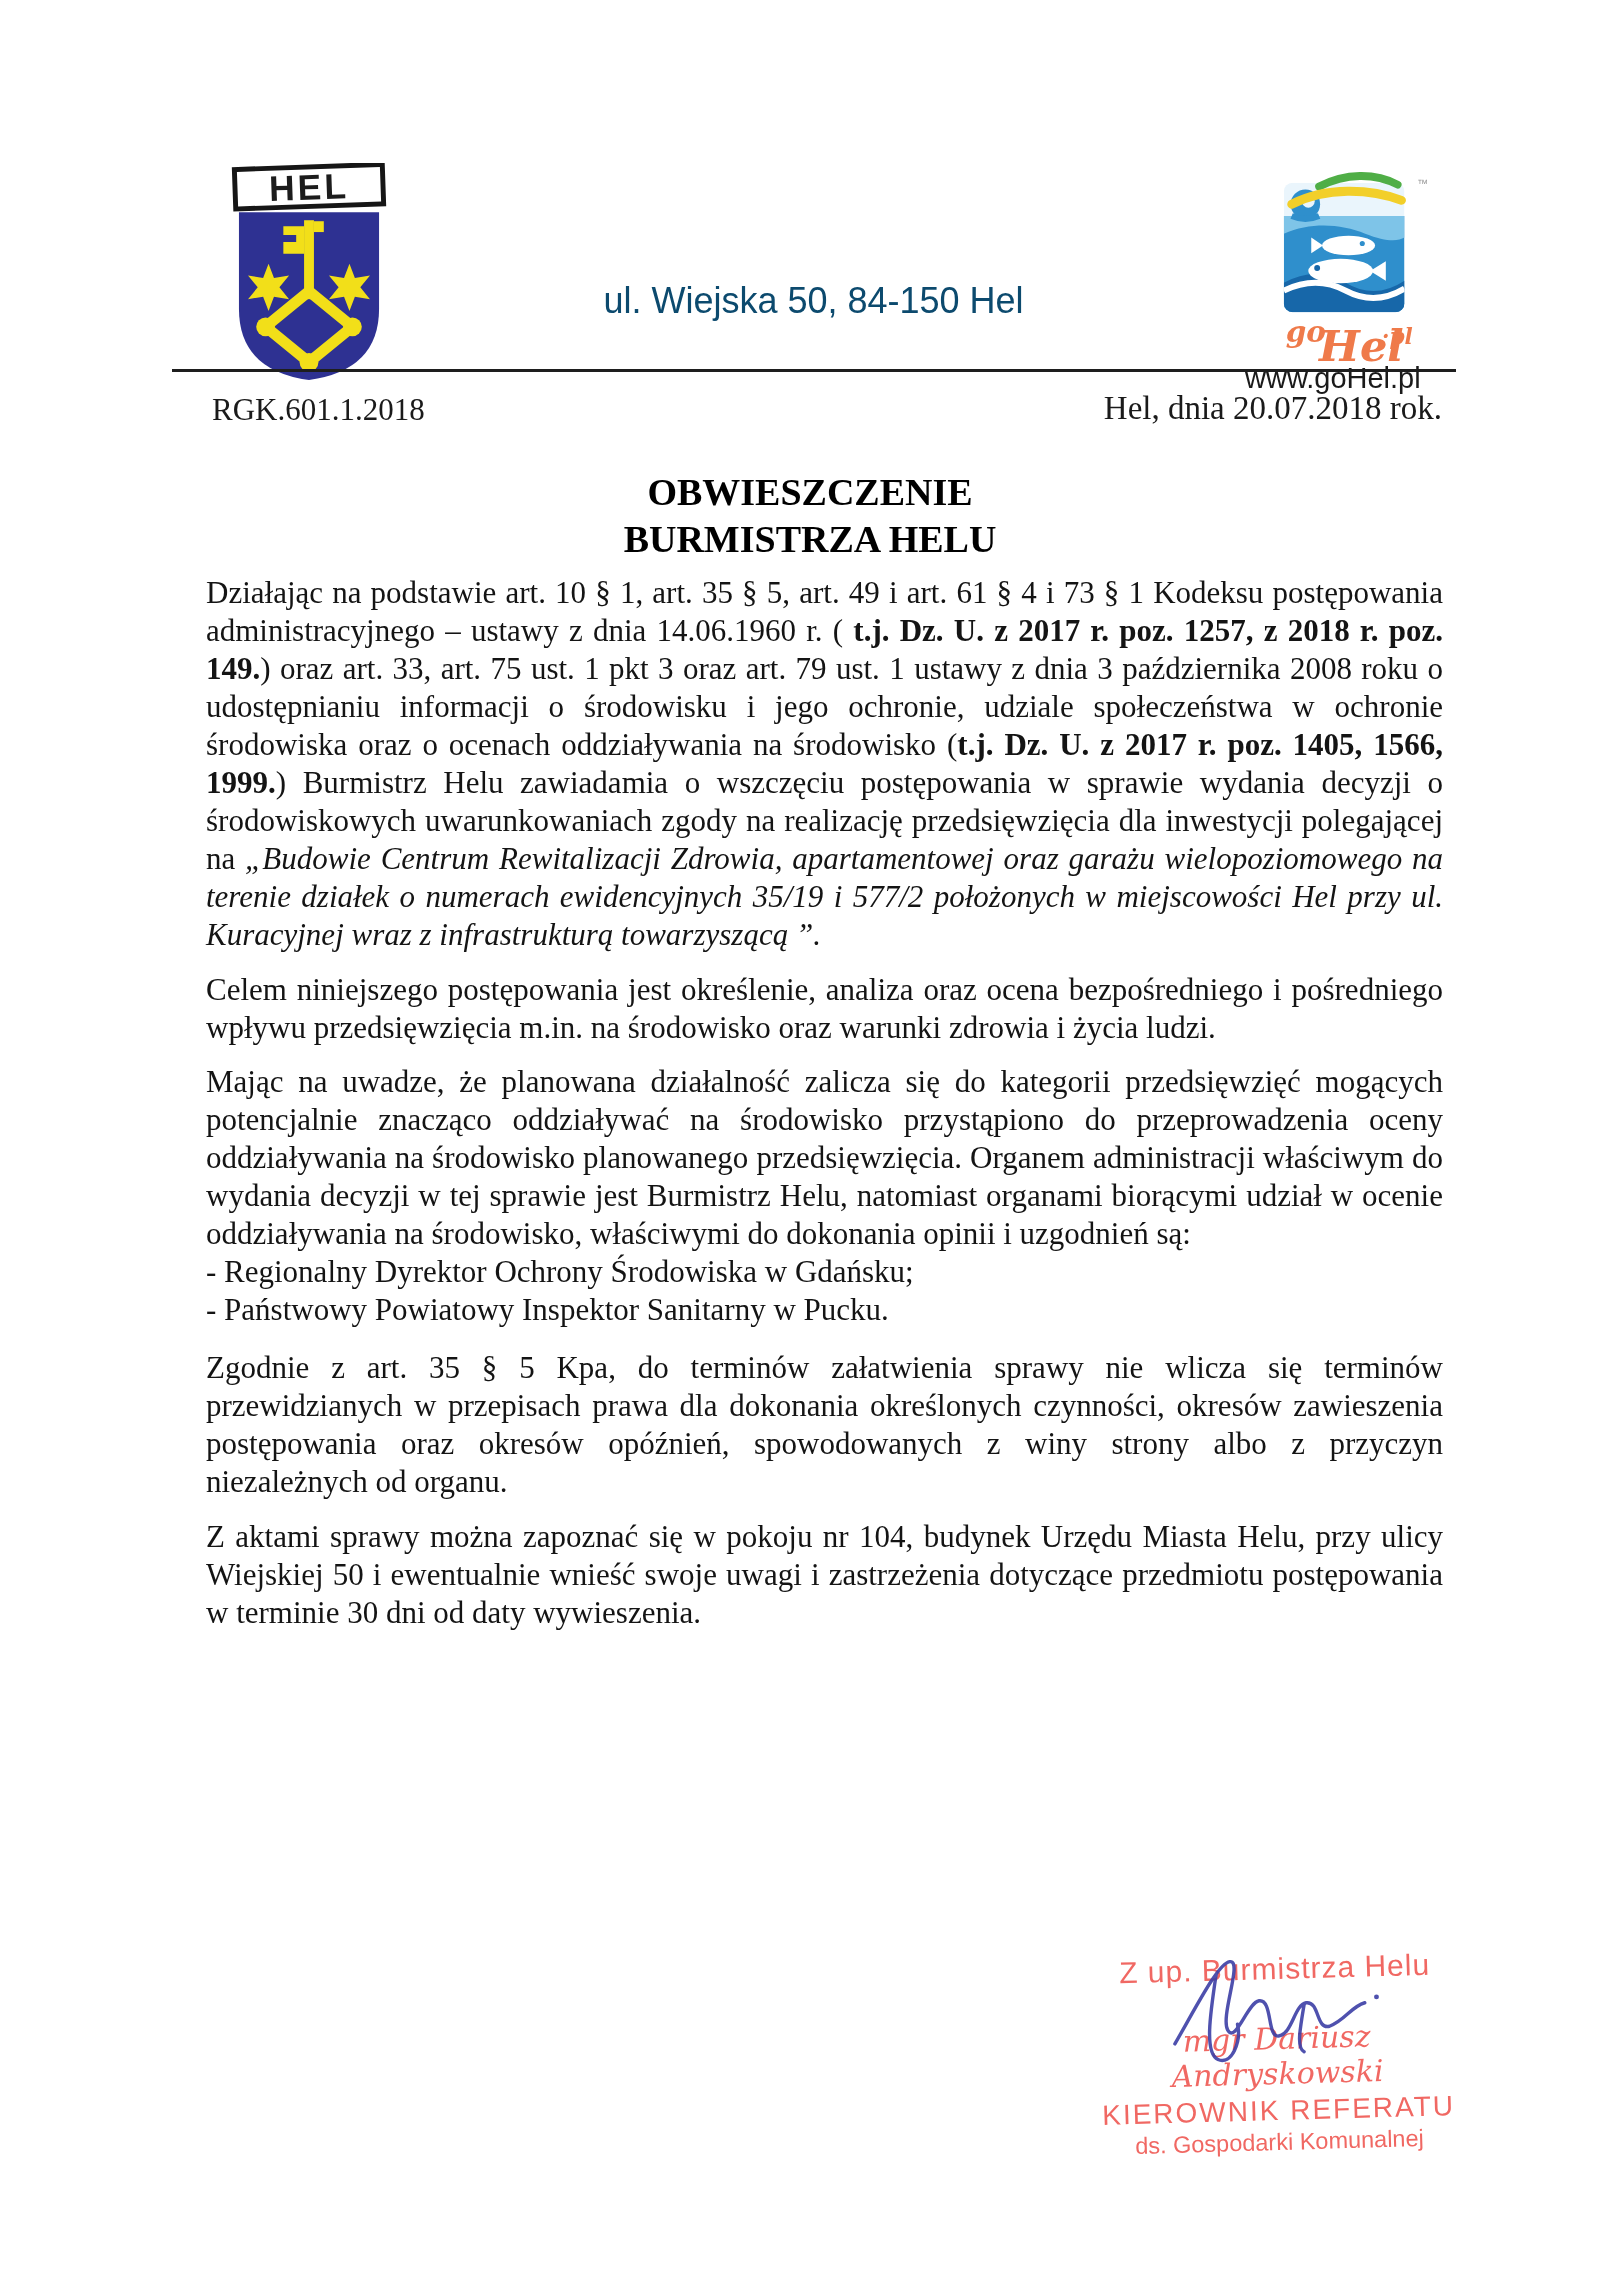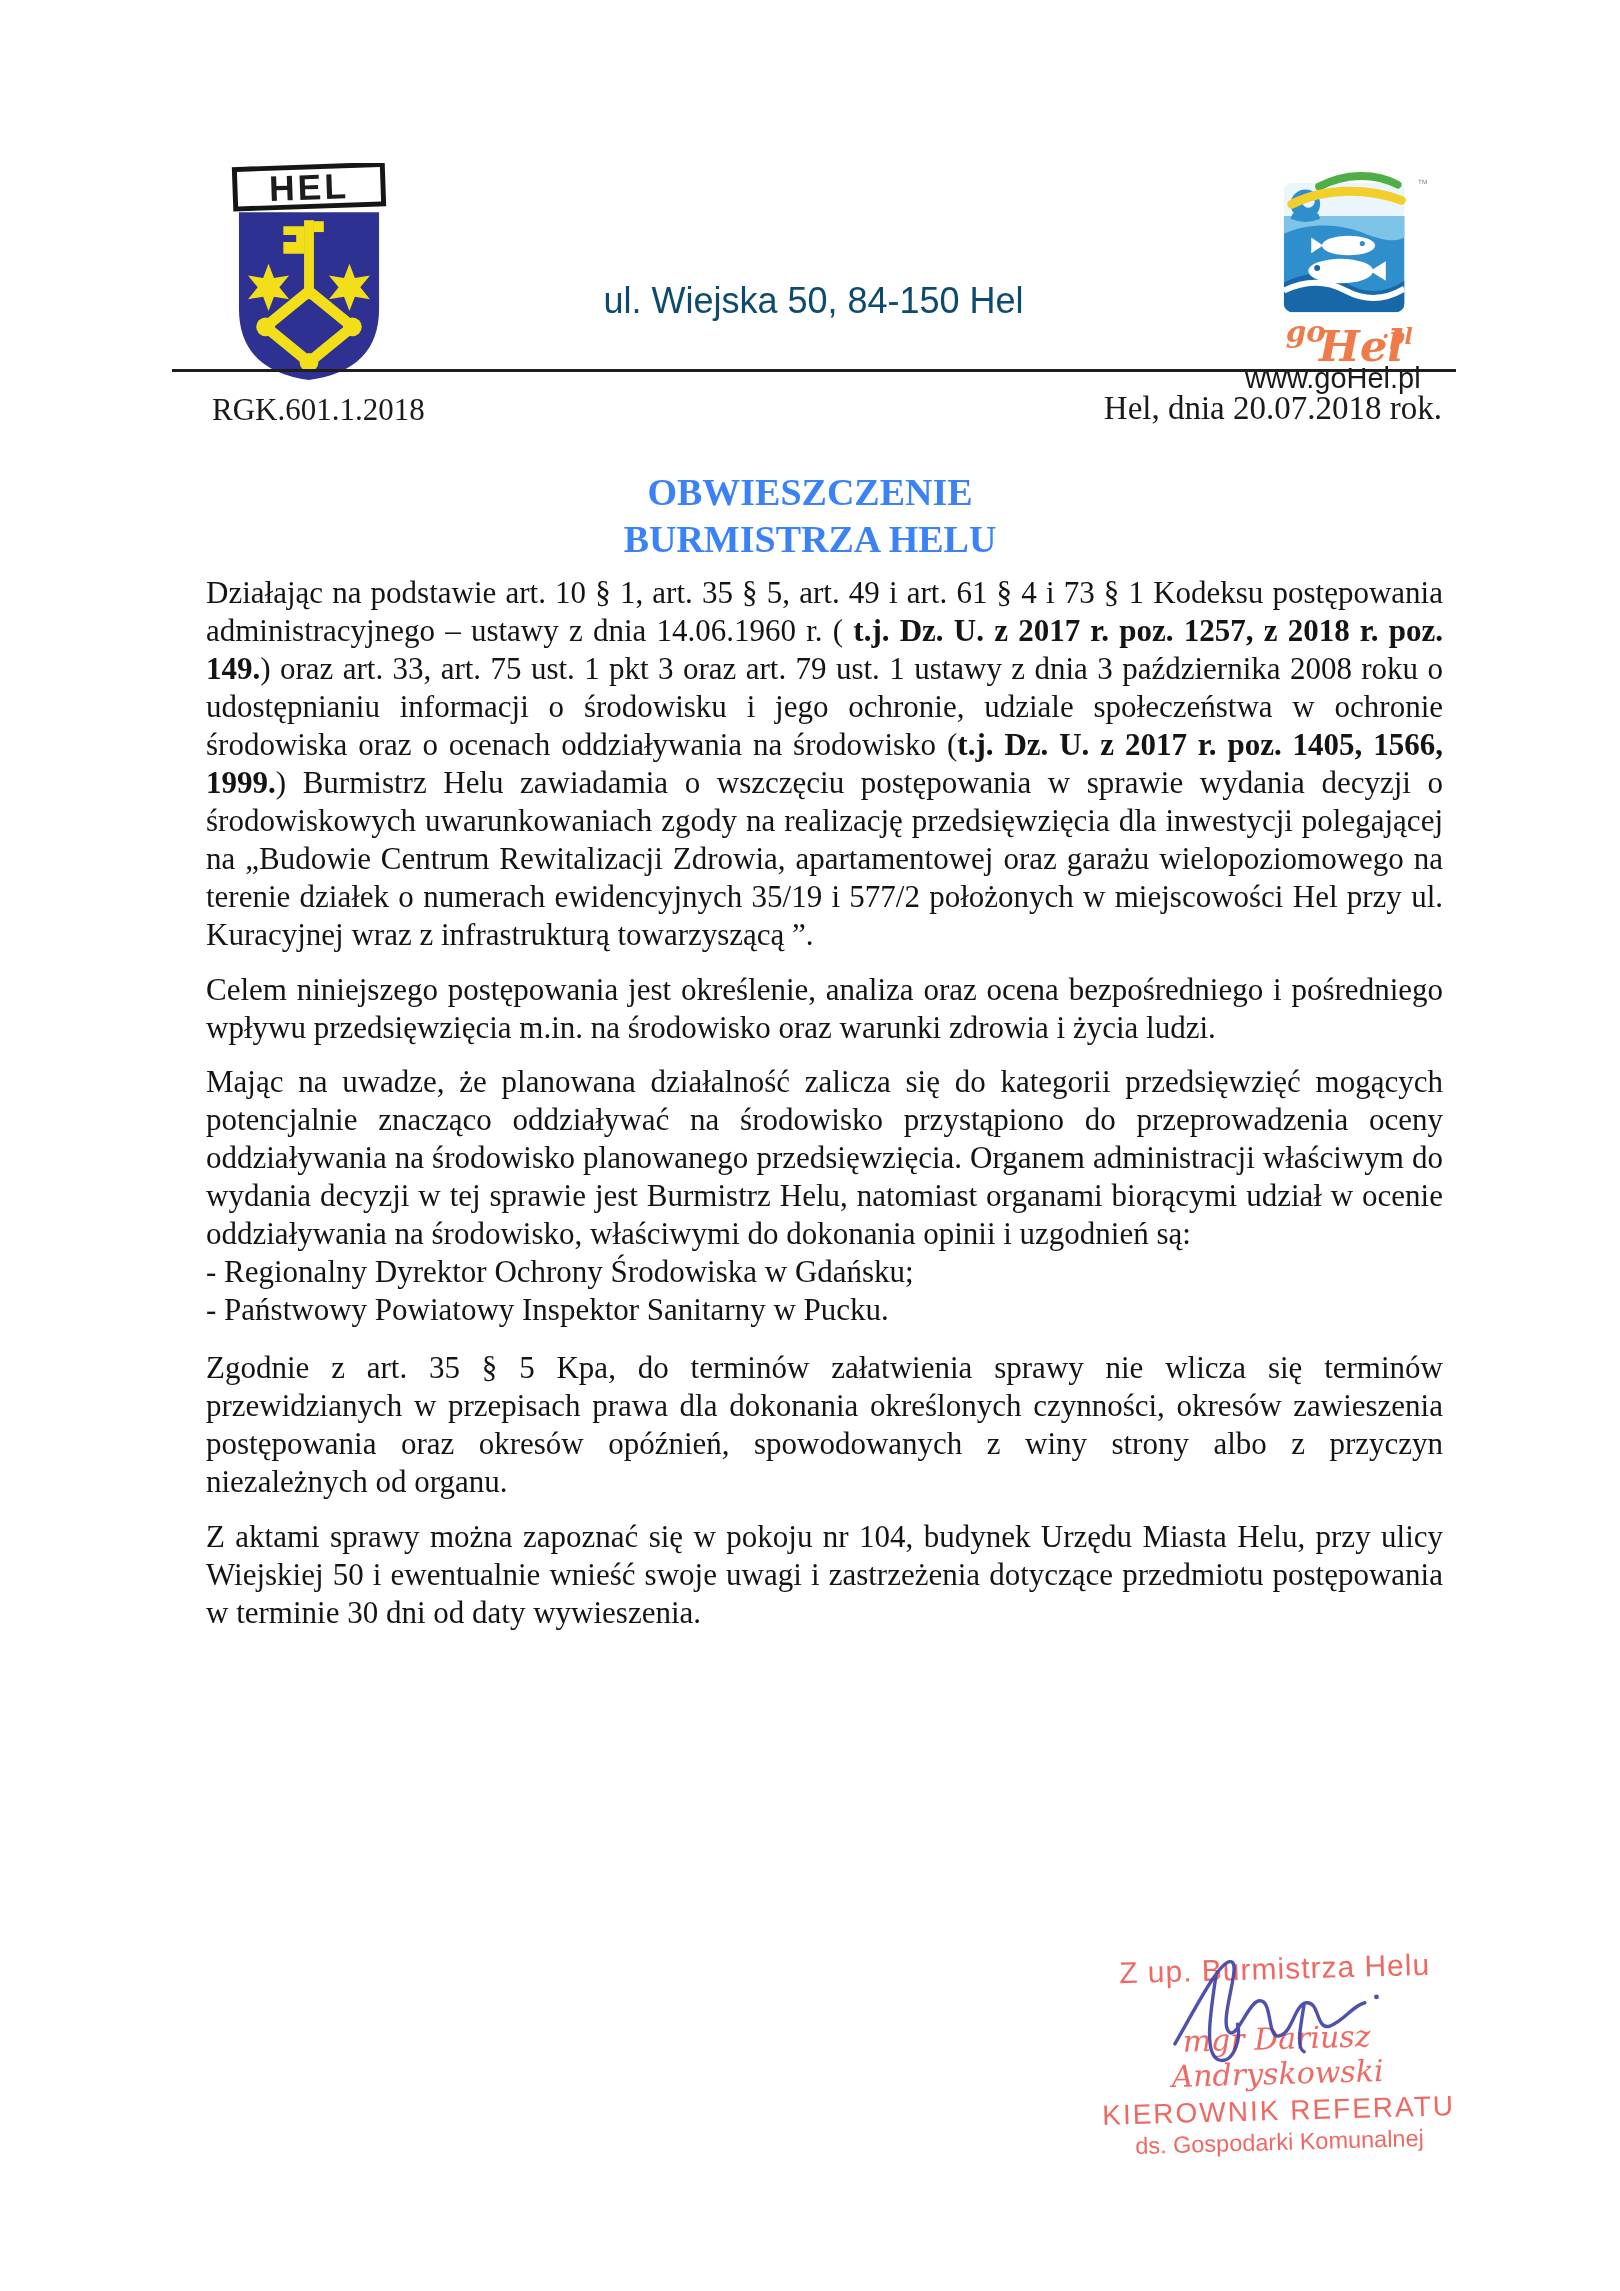--- a/index.html
+++ b/index.html
@@ -18,28 +18,28 @@
   .office-address{font-family:"Liberation Sans",sans-serif;font-size:36px;color:#0c4a6e;margin-top:84px;}
   .gohel{position:absolute;left:1272px;top:165px;width:159px;height:208px;}
   .website{position:absolute;left:1245px;top:333px;width:196px;text-align:left;
            font-family:"Liberation Sans",sans-serif;font-size:29px;color:#1a1a1a;margin-top:29px;}
   .rule{position:absolute;left:172px;top:369px;width:1284px;height:2.9px;background:#1e1e1e;}
   
   .refnum{position:absolute;left:212px;top:392px;font-size:31px;}
   .dateline{position:absolute;right:178px;top:390px;font-size:33px;}
   
   .doc-title{position:absolute;left:0;top:469px;width:1620px;text-align:center;
-             font-weight:bold;font-size:38px;line-height:47px;color:#3b82f6;}
+             font-weight:bold;font-size:38px;line-height:47px;color:#000000;}
   
   .body-text{position:absolute;left:206px;top:574px;width:1237px;
              font-size:31px;line-height:38px;text-align:justify;color:#141414;}
   .body-text p{margin:0 0 16.7px 0;}
   .body-text p.list-item{margin:0;}
   .body-text .b{font-weight:bold;}
-  .body-text .i{}
+  .body-text .i{font-style:italic;}
   
   .stamp{position:absolute;left:1086px;top:1952px;width:382px;text-align:center;
          transform:rotate(-1.6deg);color:#ef544e;opacity:.88;}
   .stamp .s1{font-family:"Liberation Sans",sans-serif;font-size:30px;letter-spacing:1px;}
   .stamp .s2{font-family:"DejaVu Serif",serif;font-style:italic;font-size:30px;margin-top:35px;}
   .stamp .s3{font-family:"Liberation Sans",sans-serif;font-size:28px;letter-spacing:2px;margin-top:3.9px;}
   .stamp .s4{font-family:"Liberation Sans",sans-serif;font-size:23.5px;margin-top:2px;}
   .signature{position:absolute;left:1157px;top:1946px;width:255px;height:137px;}
 </style>
 </head>

